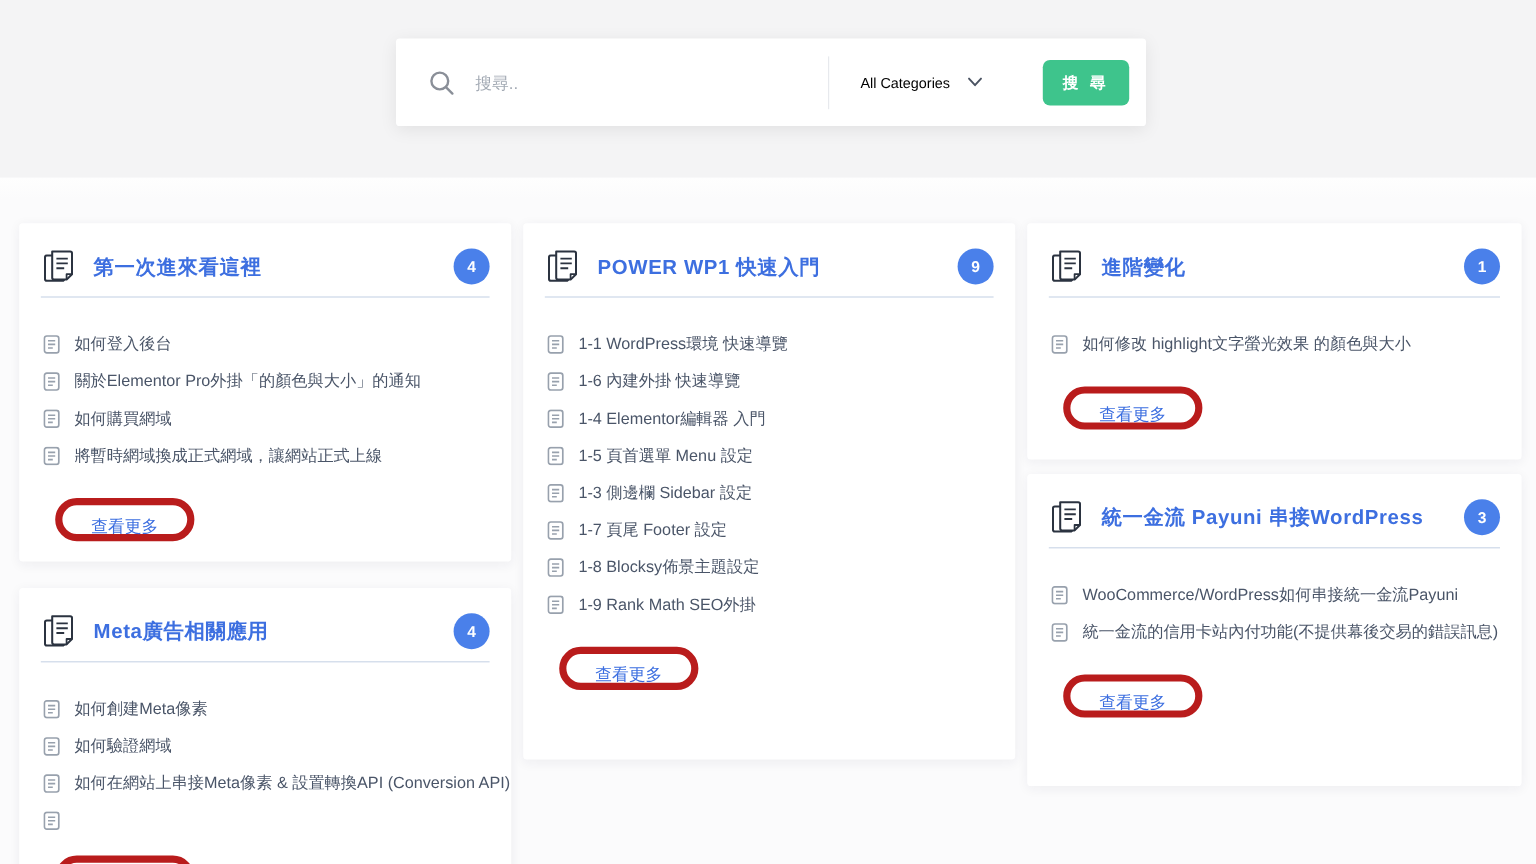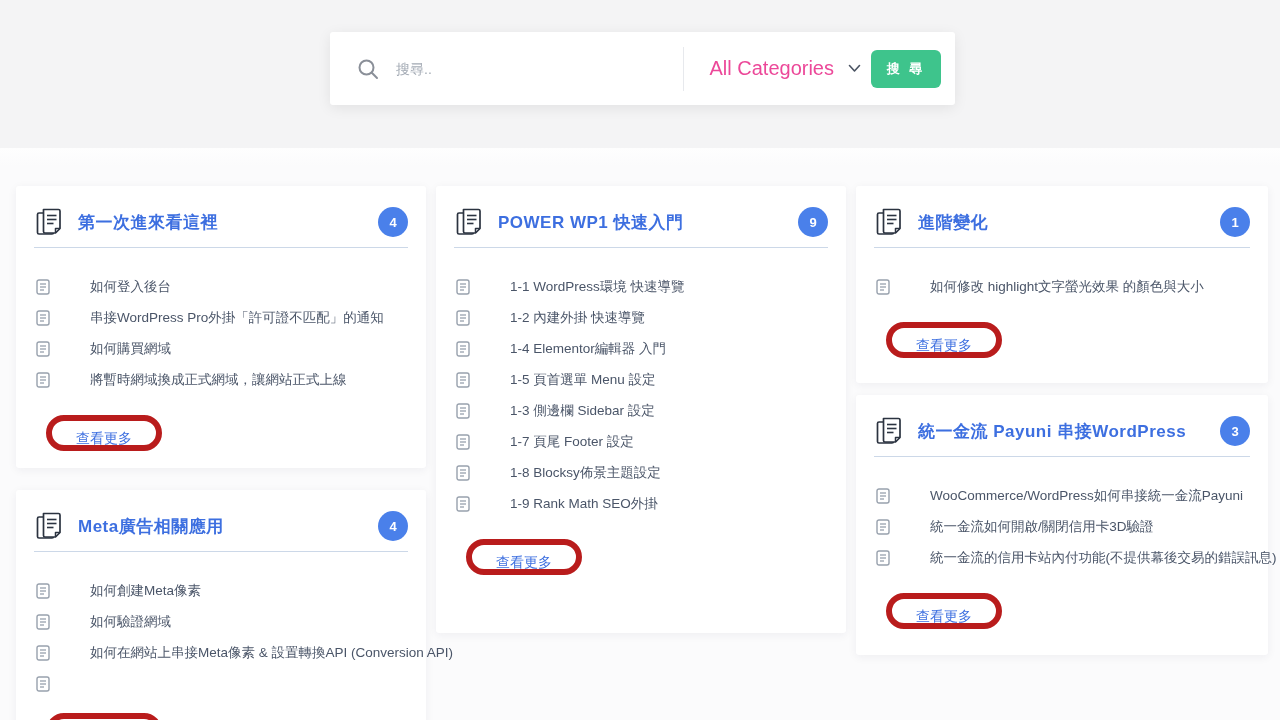--- a/index.html
+++ b/index.html
@@ -29,21 +29,21 @@
     border:none; outline:none; background:transparent;
     margin-left:16px; width:270px; font-size:14px; color:#333a45;
     font-family:inherit;
   }
   .search-input::placeholder { color:#a3aab4; }
   .cat-divider { width:1px; height:44px; background:#e7e9ed; margin-left:24px; }
   .cat-select {
     display:flex; align-items:center; gap:14px; margin-left:16px;
     padding:8px 10px; cursor:pointer; flex:0 0 auto;
   }
-  .cat-label { font-size:20px; color:#ec4899;text-align:center; }
+  .cat-label { font-size:12px; color:#000000;text-align:center; }
   .search-btn {
     margin-left:auto; margin-right:14px;
     width:72px; height:38px; border:none; border-radius:6px;
     background:#3ec48c; color:#ffffff; font-size:13px; letter-spacing:3px;
     font-family:inherit; cursor:pointer; font-weight:bold;
   }
   
   .card {
     position:absolute; background:#ffffff; border-radius:3px;
     box-shadow:0 2px 10px rgba(30,40,60,0.06);
@@ -57,21 +57,21 @@
   }
   .card-badge {
     margin-left:auto; width:30px; height:30px; border-radius:50%;
     background:#4a80ea; color:#ffffff; font-size:13px; font-weight:bold;
     display:flex; align-items:center; justify-content:center;
   }
   .card-divider { height:1px; background:#ccd8e8; margin-top:5px; }
   .card-list { margin-top:23px; }
   .card-item {
     display:flex; align-items:center; height:31px; cursor:pointer;
-    color:#4a5568; font-size:13.5px; white-space:nowrap;gap:28px;
+    color:#4a5568; font-size:13.5px; white-space:nowrap;
   }
   .item-icon { flex:0 0 auto; display:flex; margin-right:12px; margin-left:2px; }
   .more-btn {
     margin-top:20px; margin-left:12px;
     display:inline-block; padding:0 24px; height:36px; line-height:34px;
     border:6px solid #b91c1c; border-radius:18px; background:#ffffff;
     color:#3d6fe0; font-size:14px; font-family:inherit; cursor:pointer;
   }
   .mt-meta .more-btn { margin-top:14px; }
 </style>
@@ -132,21 +132,21 @@
 
   <div class="card-item">
     <span class="item-icon">
       <svg width="14" height="16" viewBox="0 0 14 16" fill="none">
         <rect x="1" y="1" width="12" height="14" rx="2" stroke="#98a1ad" stroke-width="1.4" fill="#ffffff"></rect>
         <line x1="4" y1="5" x2="10" y2="5" stroke="#98a1ad" stroke-width="1.3"></line>
         <line x1="4" y1="8" x2="10" y2="8" stroke="#98a1ad" stroke-width="1.3"></line>
         <line x1="4" y1="11" x2="8" y2="11" stroke="#98a1ad" stroke-width="1.3"></line>
       </svg>
     </span>
-    <span class="item-label">串接WordPress Pro外掛「許可證不匹配」的通知</span>
+    <span class="item-label">關於Elementor Pro外掛「的顏色與大小」的通知</span>
   </div>
 
   <div class="card-item">
     <span class="item-icon">
       <svg width="14" height="16" viewBox="0 0 14 16" fill="none">
         <rect x="1" y="1" width="12" height="14" rx="2" stroke="#98a1ad" stroke-width="1.4" fill="#ffffff"></rect>
         <line x1="4" y1="5" x2="10" y2="5" stroke="#98a1ad" stroke-width="1.3"></line>
         <line x1="4" y1="8" x2="10" y2="8" stroke="#98a1ad" stroke-width="1.3"></line>
         <line x1="4" y1="11" x2="8" y2="11" stroke="#98a1ad" stroke-width="1.3"></line>
       </svg>
@@ -267,21 +267,21 @@
 
   <div class="card-item">
     <span class="item-icon">
       <svg width="14" height="16" viewBox="0 0 14 16" fill="none">
         <rect x="1" y="1" width="12" height="14" rx="2" stroke="#98a1ad" stroke-width="1.4" fill="#ffffff"></rect>
         <line x1="4" y1="5" x2="10" y2="5" stroke="#98a1ad" stroke-width="1.3"></line>
         <line x1="4" y1="8" x2="10" y2="8" stroke="#98a1ad" stroke-width="1.3"></line>
         <line x1="4" y1="11" x2="8" y2="11" stroke="#98a1ad" stroke-width="1.3"></line>
       </svg>
     </span>
-    <span class="item-label">1-2 內建外掛 快速導覽</span>
+    <span class="item-label">1-6 內建外掛 快速導覽</span>
   </div>
 
 
   <div class="card-item">
     <span class="item-icon">
       <svg width="14" height="16" viewBox="0 0 14 16" fill="none">
         <rect x="1" y="1" width="12" height="14" rx="2" stroke="#98a1ad" stroke-width="1.4" fill="#ffffff"></rect>
         <line x1="4" y1="5" x2="10" y2="5" stroke="#98a1ad" stroke-width="1.3"></line>
         <line x1="4" y1="8" x2="10" y2="8" stroke="#98a1ad" stroke-width="1.3"></line>
         <line x1="4" y1="11" x2="8" y2="11" stroke="#98a1ad" stroke-width="1.3"></line>
@@ -407,31 +407,20 @@
       <svg width="14" height="16" viewBox="0 0 14 16" fill="none">
         <rect x="1" y="1" width="12" height="14" rx="2" stroke="#98a1ad" stroke-width="1.4" fill="#ffffff"></rect>
         <line x1="4" y1="5" x2="10" y2="5" stroke="#98a1ad" stroke-width="1.3"></line>
         <line x1="4" y1="8" x2="10" y2="8" stroke="#98a1ad" stroke-width="1.3"></line>
         <line x1="4" y1="11" x2="8" y2="11" stroke="#98a1ad" stroke-width="1.3"></line>
       </svg>
     </span>
     <span class="item-label">WooCommerce/WordPress如何串接統一金流Payuni</span>
   </div>
 
-  <div class="card-item">
-    <span class="item-icon">
-      <svg width="14" height="16" viewBox="0 0 14 16" fill="none">
-        <rect x="1" y="1" width="12" height="14" rx="2" stroke="#98a1ad" stroke-width="1.4" fill="#ffffff"></rect>
-        <line x1="4" y1="5" x2="10" y2="5" stroke="#98a1ad" stroke-width="1.3"></line>
-        <line x1="4" y1="8" x2="10" y2="8" stroke="#98a1ad" stroke-width="1.3"></line>
-        <line x1="4" y1="11" x2="8" y2="11" stroke="#98a1ad" stroke-width="1.3"></line>
-      </svg>
-    </span>
-    <span class="item-label">統一金流如何開啟/關閉信用卡3D驗證</span>
-  </div>
 
   <div class="card-item">
     <span class="item-icon">
       <svg width="14" height="16" viewBox="0 0 14 16" fill="none">
         <rect x="1" y="1" width="12" height="14" rx="2" stroke="#98a1ad" stroke-width="1.4" fill="#ffffff"></rect>
         <line x1="4" y1="5" x2="10" y2="5" stroke="#98a1ad" stroke-width="1.3"></line>
         <line x1="4" y1="8" x2="10" y2="8" stroke="#98a1ad" stroke-width="1.3"></line>
         <line x1="4" y1="11" x2="8" y2="11" stroke="#98a1ad" stroke-width="1.3"></line>
       </svg>
     </span>

